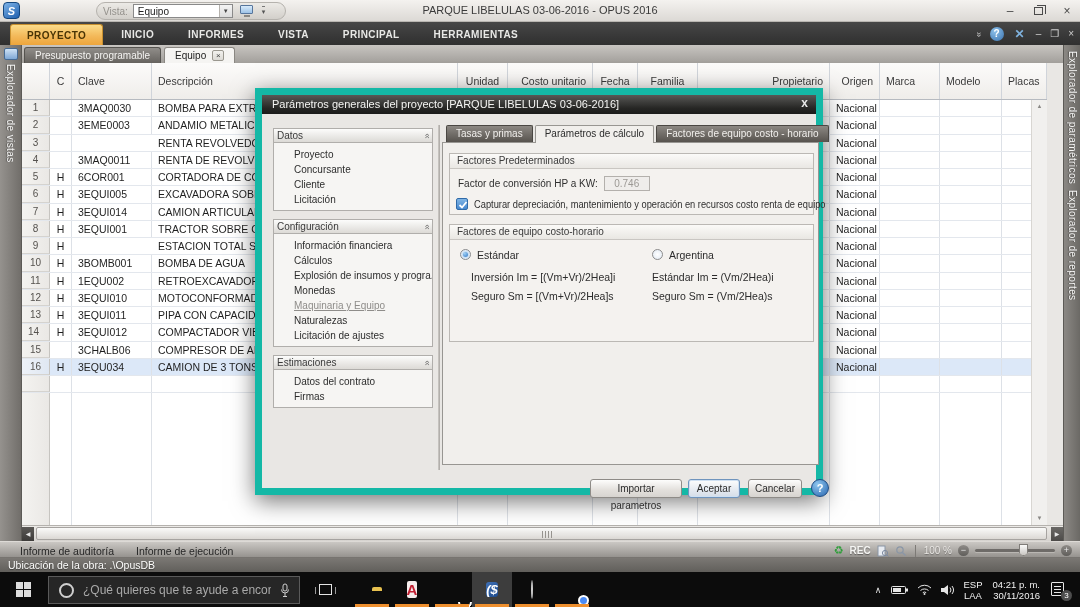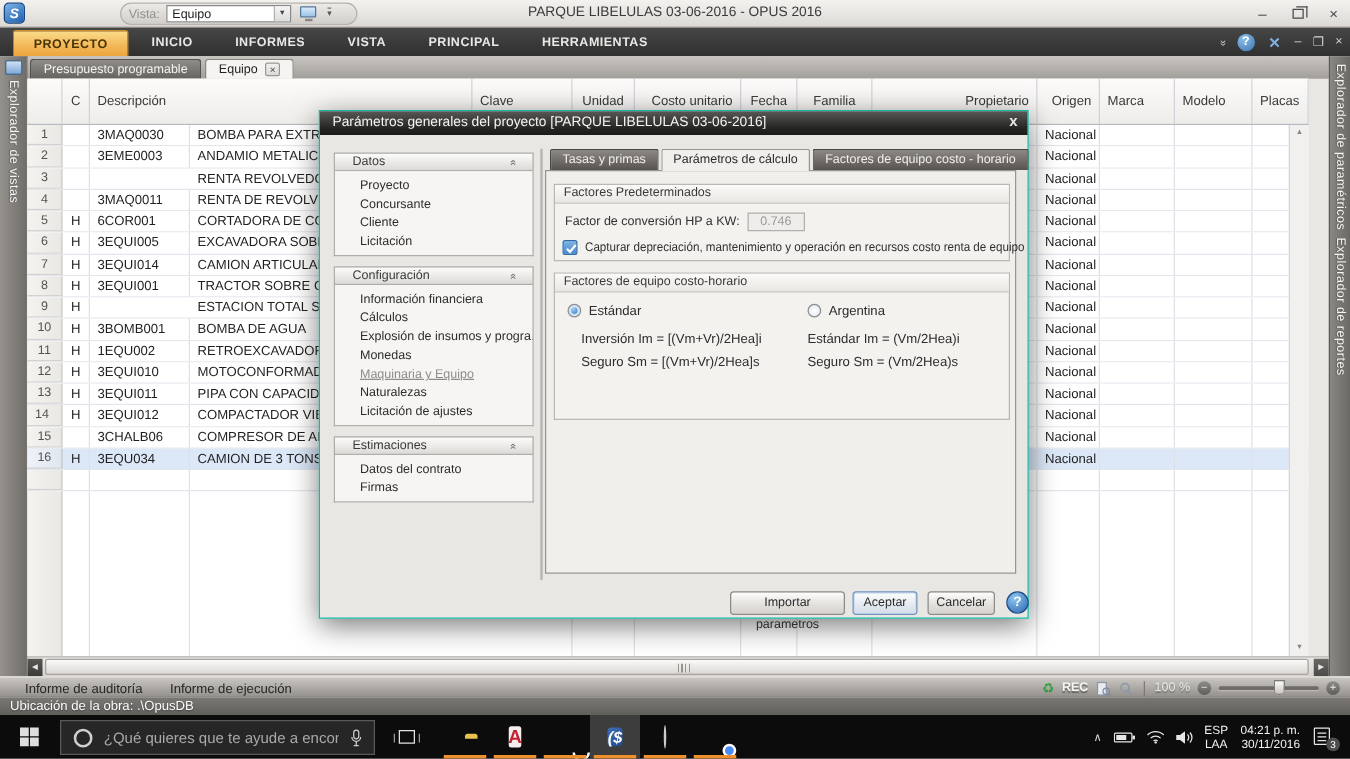--- a/index.html
+++ b/index.html
@@ -153,29 +153,29 @@
   .langblk, .clockblk { font-size:9.5px; line-height:11px; color:#f2f2f2; text-align:center; margin-right:10px; }
   .clockblk { text-align:right; }
   .notif { position:relative; width:20px; height:18px; margin-right:10px; }
   .notif .pg { position:absolute; left:1px; top:1px; width:13px; height:14px; border:1px solid #e6e6e6; border-radius:1px; }
   .notif .pg::before { content:""; position:absolute; left:2px; top:3px; width:7px; height:1px; background:#e6e6e6; box-shadow:0 3px 0 #e6e6e6, 0 6px 0 #e6e6e6; }
   .badge { position:absolute; right:-2px; bottom:-2px; width:11px; height:11px; border-radius:50%; background:#4d4d4d;
     color:#fff; font-size:8px; text-align:center; line-height:11px; }
 
   
   .dialog { position:absolute; left:255px; top:88px; width:568px; height:407px; background:#e9e7e4;
-    border:1px solid #14b8a6; box-shadow:0 6px 22px rgba(0,0,0,.55); z-index:40; }
+    border:7px solid #14b8a6; box-shadow:0 6px 22px rgba(0,0,0,.55); z-index:40; }
   .dtitle { position:absolute; left:0; top:0; width:100%; height:19px;
     background:linear-gradient(#585856,#262624 70%,#1b1b1a); color:#f4f4f2; font-size:11px;
     line-height:18px; padding-left:10px; }
   .dclose { position:absolute; right:8px; top:1px; color:#e8e8e8; font-size:12px; font-weight:bold; }
   .nav { position:absolute; left:11px; top:33px; width:160px; }
   .navgroup { margin-bottom:8px; }
   .navhead { height:15px; background:linear-gradient(#fcfcfb,#dcdad6); border:1px solid #b0aeab;
-    display:flex; align-items:center; justify-content:space-between; padding:0 14px; font-size:10px; color:#3a3a3a; }
+    display:flex; align-items:center; justify-content:space-between; padding:0 3px; font-size:10px; color:#3a3a3a; }
   .navchev { transform:rotate(-90deg); font-size:9px; color:#6b6b6b; }
   .navitems { background:#f6f5f3; border:1px solid #b0aeab; border-top:none; padding:4px 0 3px 0; }
   .navitem { font-size:10px; color:#2d2d2d; line-height:15px; padding-left:20px; white-space:nowrap; overflow:hidden; }
   .navitem.sel { color:#8f8d8a; text-decoration:underline; }
   .splitter { position:absolute; left:176px; top:30px; width:2px; height:345px; background:linear-gradient(to right,#cfccc8,#a8a5a1); }
   .dtabstrip { position:absolute; left:184px; top:30px; height:17px; display:flex; gap:2px; }
   .dtabitem { height:17px; line-height:16px; padding:0 9px; font-size:10px; border-radius:2px 2px 0 0;
     background:linear-gradient(#8c8883,#57534e); color:#f1efec; border:1px solid #4a4743; border-bottom:none; white-space:nowrap; }
   .dtabitem.active { background:#f1efec; color:#2c2c2c; border:1px solid #989692; border-bottom:none; position:relative; z-index:2; height:18px; }
   .dcontent { position:absolute; left:180px; top:47px; width:377px; height:323px;
@@ -271,22 +271,22 @@
   </div>
   <div class="dock right">
     <span class="vlabel">Explorador de paramétricos</span>
     <span class="vlabel">Explorador de reportes</span>
   </div>
 
   <div class="tablewrap">
     <div class="thead" id="tHead">
         <div class="th" style="width: 28px; justify-content: center;"></div>
         <div class="th" style="width: 22px; justify-content: center;">C</div>
+        <div class="th" style="width: 80px; justify-content: flex-start;">Clave</div>
         <div class="th" style="width: 306px; justify-content: flex-start;">Descripción</div>
-        <div class="th" style="width: 80px; justify-content: flex-start;">Clave</div>
         <div class="th" style="width: 50px; justify-content: center;">Unidad</div>
         <div class="th" style="width: 85px; justify-content: flex-end;">Costo unitario</div>
         <div class="th" style="width: 45px; justify-content: center;">Fecha</div>
         <div class="th" style="width: 60px; justify-content: center;">Familia</div>
         <div class="th" style="width: 132px; justify-content: flex-end;">Propietario</div>
         <div class="th" style="width: 50px; justify-content: flex-end;">Origen</div>
         <div class="th" style="width: 60px; justify-content: flex-start;">Marca</div>
         <div class="th" style="width: 62px; justify-content: flex-start;">Modelo</div>
         <div class="th" style="width: 45px; justify-content: flex-start;">Placas</div>
       </div>

